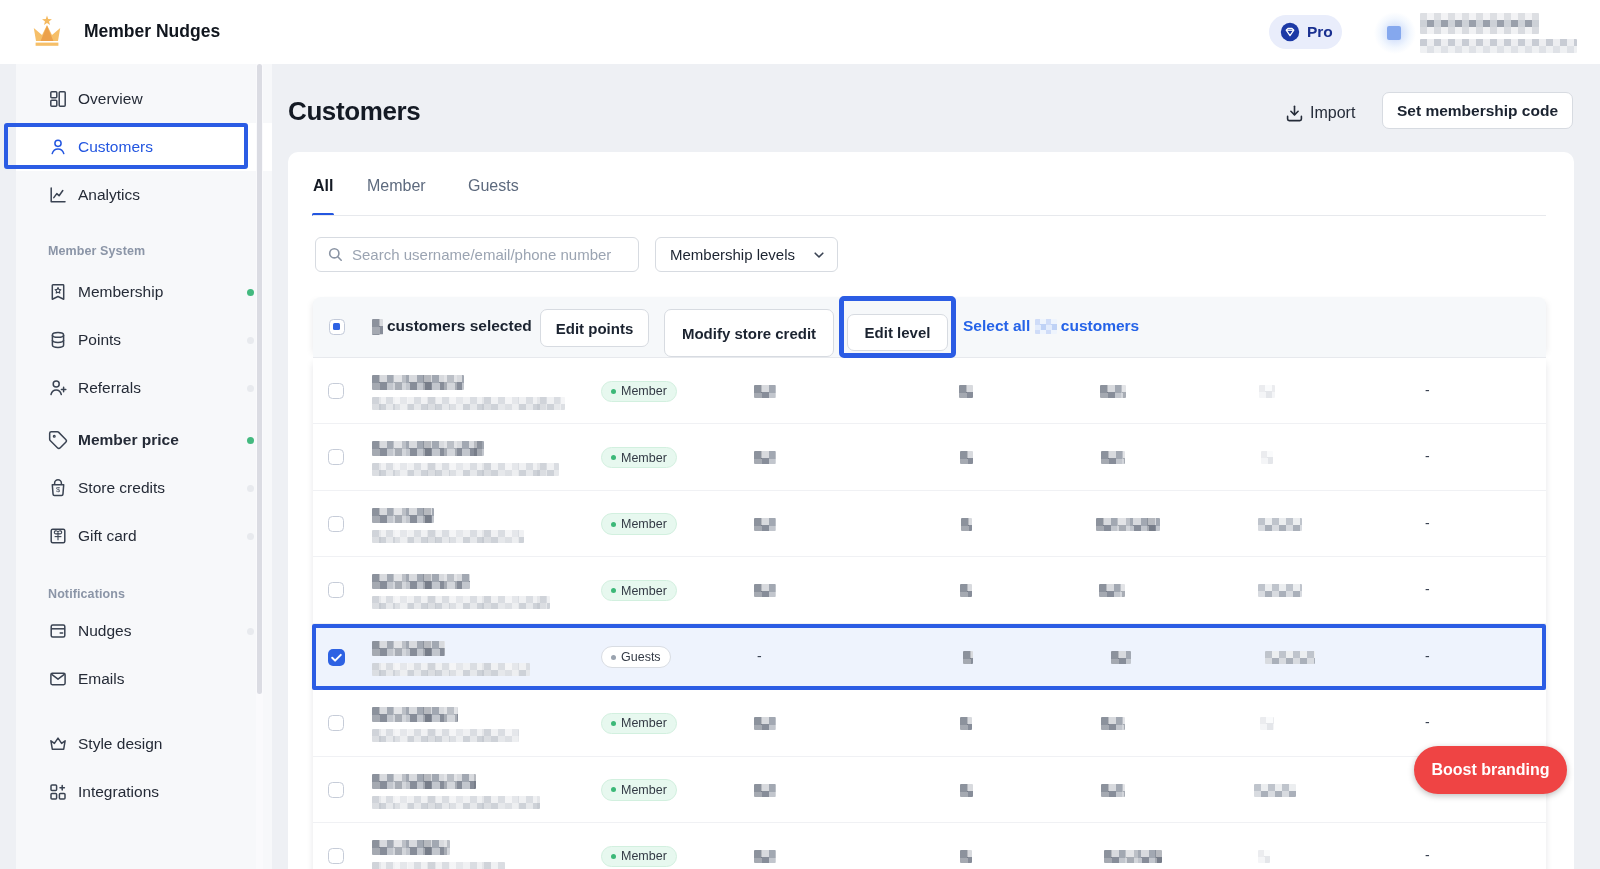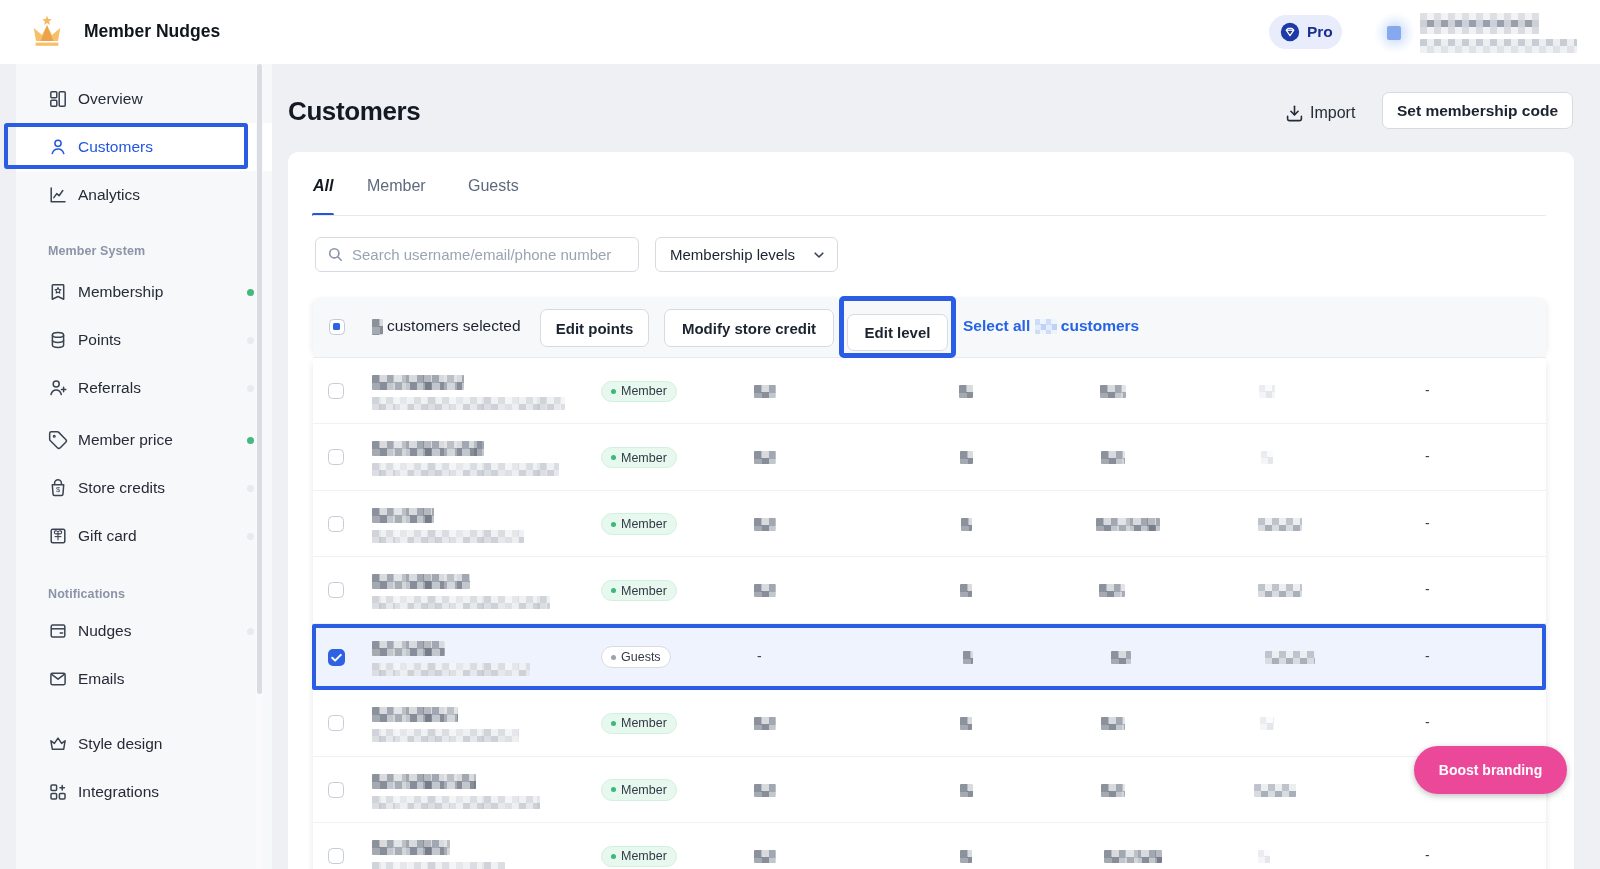--- a/index.html
+++ b/index.html
@@ -90,21 +90,21 @@
   <div class="item"><svg width="20" height="20" viewBox="0 0 20 20" fill="none" stroke="#3a4352" stroke-width="1.5">
         <ellipse cx="10" cy="4.9" rx="5.6" ry="2.4"></ellipse>
         <path d="M4.4 4.9v5.1c0 1.3 2.5 2.4 5.6 2.4s5.6-1.1 5.6-2.4V4.9"></path>
         <path d="M4.4 10v5.1c0 1.3 2.5 2.4 5.6 2.4s5.6-1.1 5.6-2.4V10"></path>
       </svg>Points<span class="dot dgr"></span></div>
   <div class="item"><svg width="20" height="20" viewBox="0 0 20 20" fill="none" stroke="#3a4352" stroke-width="1.5" stroke-linecap="round">
         <circle cx="8.2" cy="6" r="3"></circle>
         <path d="M3 16.5c.8-2.9 2.7-4.4 5.2-4.4 2.4 0 4.3 1.5 5.1 4.4"></path>
         <path d="M15.6 9.3v4.4M13.4 11.5h4.4"></path>
       </svg>Referrals<span class="dot dgr"></span></div>
-  <div class="item" style="margin-top:4px;"><svg width="20" height="20" viewBox="0 0 20 20" fill="none" stroke="#3a4352" stroke-width="1.5" stroke-linejoin="round">
+  <div class="item" style="margin-top:4px;font-weight:bold;"><svg width="20" height="20" viewBox="0 0 20 20" fill="none" stroke="#3a4352" stroke-width="1.5" stroke-linejoin="round">
         <path d="M10.49 2.15A1.67 1.67 0 0 0 9.31 1.67H3.33a1.67 1.67 0 0 0-1.66 1.66v5.98c0 .44.17.86.49 1.18l7.25 7.25a2.02 2.02 0 0 0 2.85 0l5.48-5.48a2.02 2.02 0 0 0 0-2.85Z"></path>
         <circle cx="6.25" cy="6.25" r="0.9" stroke-width="1.2"></circle>
       </svg>Member price<span class="dot dg"></span></div>
   <div class="item"><svg width="20" height="20" viewBox="0 0 20 20" fill="none" stroke="#3a4352" stroke-width="1.5" stroke-linejoin="round">
         <path d="M6.6 6.8V5.2a3.4 3.4 0 0 1 6.8 0v1.6"></path>
         <path d="M4.3 6.8h11.4l-.75 9.3a1.4 1.4 0 0 1-1.4 1.3H6.45a1.4 1.4 0 0 1-1.4-1.3Z"></path>
         <text x="10" y="14.3" font-size="7.5" text-anchor="middle" fill="#3a4352" stroke="none" font-family="Liberation Sans">$</text>
       </svg>Store credits<span class="dot dgr"></span></div>
   <div class="item"><svg width="20" height="20" viewBox="0 0 20 20" fill="none" stroke="#3a4352" stroke-width="1.5" stroke-linejoin="round">
         <rect x="3.2" y="3.2" width="13.6" height="13.6" rx="1.5"></rect>
@@ -139,21 +139,21 @@
 <div id="main">
   <h1 class="abs" style="left:25px;top:32px;">Customers</h1>
   <svg class="abs" style="left:1022px;top:40px" width="19" height="19" viewBox="0 0 19 19" fill="none" stroke="#242b38" stroke-width="1.6" stroke-linecap="round" stroke-linejoin="round">
       <path d="M9.5 2.2v8.3"></path>
       <path d="M5.9 7.3l3.6 3.6 3.6-3.6"></path>
       <path d="M2.6 12.4v2.6c0 .9.7 1.6 1.6 1.6h10.6c.9 0 1.6-.7 1.6-1.6v-2.6"></path>
     </svg>
   <div class="abs" style="left:1047px;top:40px;font-size:16px;color:#242b38;">Import</div>
   <div class="btn abs" style="left:1119px;top:28px;width:191px;height:37px;font-size:15.5px;">Set membership code</div>
   <div id="card">
-    <div class="abs" style="left:25px;top:25px;font-size:16px;font-weight:700;color:#141a24;font-style:italic;">All</div>
+    <div class="abs" style="left:25px;top:25px;font-size:16px;font-weight:700;color:#141a24;">All</div>
     <div class="abs tab" style="left:79px;top:25px;">Member</div>
     <div class="abs tab" style="left:180px;top:25px;">Guests</div>
     <div class="abs" style="left:24px;top:61px;width:22px;height:3px;background:#2356e0;border-radius:2px;"></div>
     <div class="abs" style="left:25px;top:63px;width:1233px;height:1px;background:#e7e9ed;"></div>
     <div class="abs" style="left:27px;top:85px;width:324px;height:35px;border:1px solid #d7dbe1;border-radius:6px;background:#fff;display:flex;align-items:center;padding-left:11px;">
       <svg width="17" height="17" viewBox="0 0 17 17" fill="none" stroke="#8a94a4" stroke-width="1.6" stroke-linecap="round">
           <circle cx="7.3" cy="7.3" r="4.6"></circle>
           <path d="M10.8 10.8l3.4 3.4"></path>
         </svg>
       <span style="margin-left:8px;font-size:15px;color:#9ba4b2;">Search username/email/phone number</span>
@@ -162,23 +162,23 @@
       <span style="font-size:15px;color:#1b2330;">Membership levels</span>
       <svg width="12" height="12" viewBox="0 0 12 12" fill="none" stroke="#3a4353" stroke-width="1.6" stroke-linecap="round" stroke-linejoin="round">
           <path d="M2.2 4.2 6 8l3.8-3.8"></path>
         </svg>
     </div>
     <div class="abs" style="left:25px;top:145px;width:1233px;height:61px;background:#f6f8fa;border-radius:8px 8px 0 0;box-shadow:inset 0 -1px #e9ebef, 5px 0 7px -5px rgba(16,24,40,.10), -5px 0 7px -5px rgba(16,24,40,.10);">
       <span class="abs" style="left:16px;top:22px;width:16px;height:16px;background:#fff;border:1.5px solid #c3cad9;border-radius:4.5px;">
           <span style="position:absolute;left:3px;top:3px;width:7px;height:7px;background:#2e62e3;border-radius:1.5px;"></span>
         </span>
       <div class="abs px bdark" style="left:59px;top:22px;width:11px;height:16px;"></div>
-      <div class="abs" style="left:74px;top:20px;font-size:15.5px;font-weight:400;color:#1b2330;">customers selected</div>
+      <div class="abs" style="left:74px;top:20px;font-size:15.5px;font-weight:700;color:#1b2330;">customers selected</div>
       <div class="btn abs" style="left:227px;top:12px;width:109px;height:38px;">Edit points</div>
-      <div class="btn abs" style="left:351px;top:12px;width:170px;height:38px;">Modify store credit</div>
+      <div class="btn abs" style="left:351px;top:12px;width:170px;height:48px;">Modify store credit</div>
       <div class="btn abs" style="left:534px;top:17px;width:101px;height:37px;">Edit level</div>
       <div class="abs" style="left:650px;top:20px;font-size:15.5px;font-weight:600;color:#2563e8;display:flex;align-items:center;">Select all&nbsp;<span class="px bblue" style="display:inline-block;width:22px;height:15px;"></span>&nbsp;customers</div>
     </div>
     <div class="abs" id="rows" style="left:25px;top:206px;width:1233px;box-shadow:5px 0 7px -5px rgba(16,24,40,.10), -5px 0 7px -5px rgba(16,24,40,.10);">
       <div class="row">
         <span class="cb rcb"></span>
         <div class="px bdark rname" style="width:92px"></div>
           <div class="px bmail rmail" style="width:193px"></div>
         <span class="pill pgreen rpill"><i></i>Member</span>
         <div class="px bdark cv" style="left:441px;width:22px"></div>
@@ -264,13 +264,13 @@
         <div class="px bdark cv" style="left:647px;width:12px"></div>
         <div class="px bdark cv" style="left:791px;width:58px"></div>
         <div class="px bxlight cv" style="left:945px;width:12px"></div>
         <span class="dash" style="left:1112px">-</span>
       </div>
     </div>
   </div>
 </div>
 <div class="ann" style="left:839px;top:296px;width:117px;height:62px;border-width:5px;border-radius:5px;z-index:10;"></div>
 <div class="ann" style="left:312px;top:624px;width:1234px;height:66px;border-radius:2px;z-index:10;"></div>
-<div class="abs" style="left:1414px;top:746px;width:153px;height:48px;border-radius:24px;background:#ec4899;color:#fff;font-size:14px;font-weight:700;display:flex;align-items:center;justify-content:center;z-index:20;box-shadow:0 2px 6px rgba(0,0,0,.25);">Boost branding</div>
+<div class="abs" style="left:1414px;top:746px;width:153px;height:48px;border-radius:24px;background:#ef4444;color:#fff;font-size:16px;font-weight:700;display:flex;align-items:center;justify-content:center;z-index:20;box-shadow:0 2px 6px rgba(0,0,0,.25);">Boost branding</div>
 
 </body></html>

